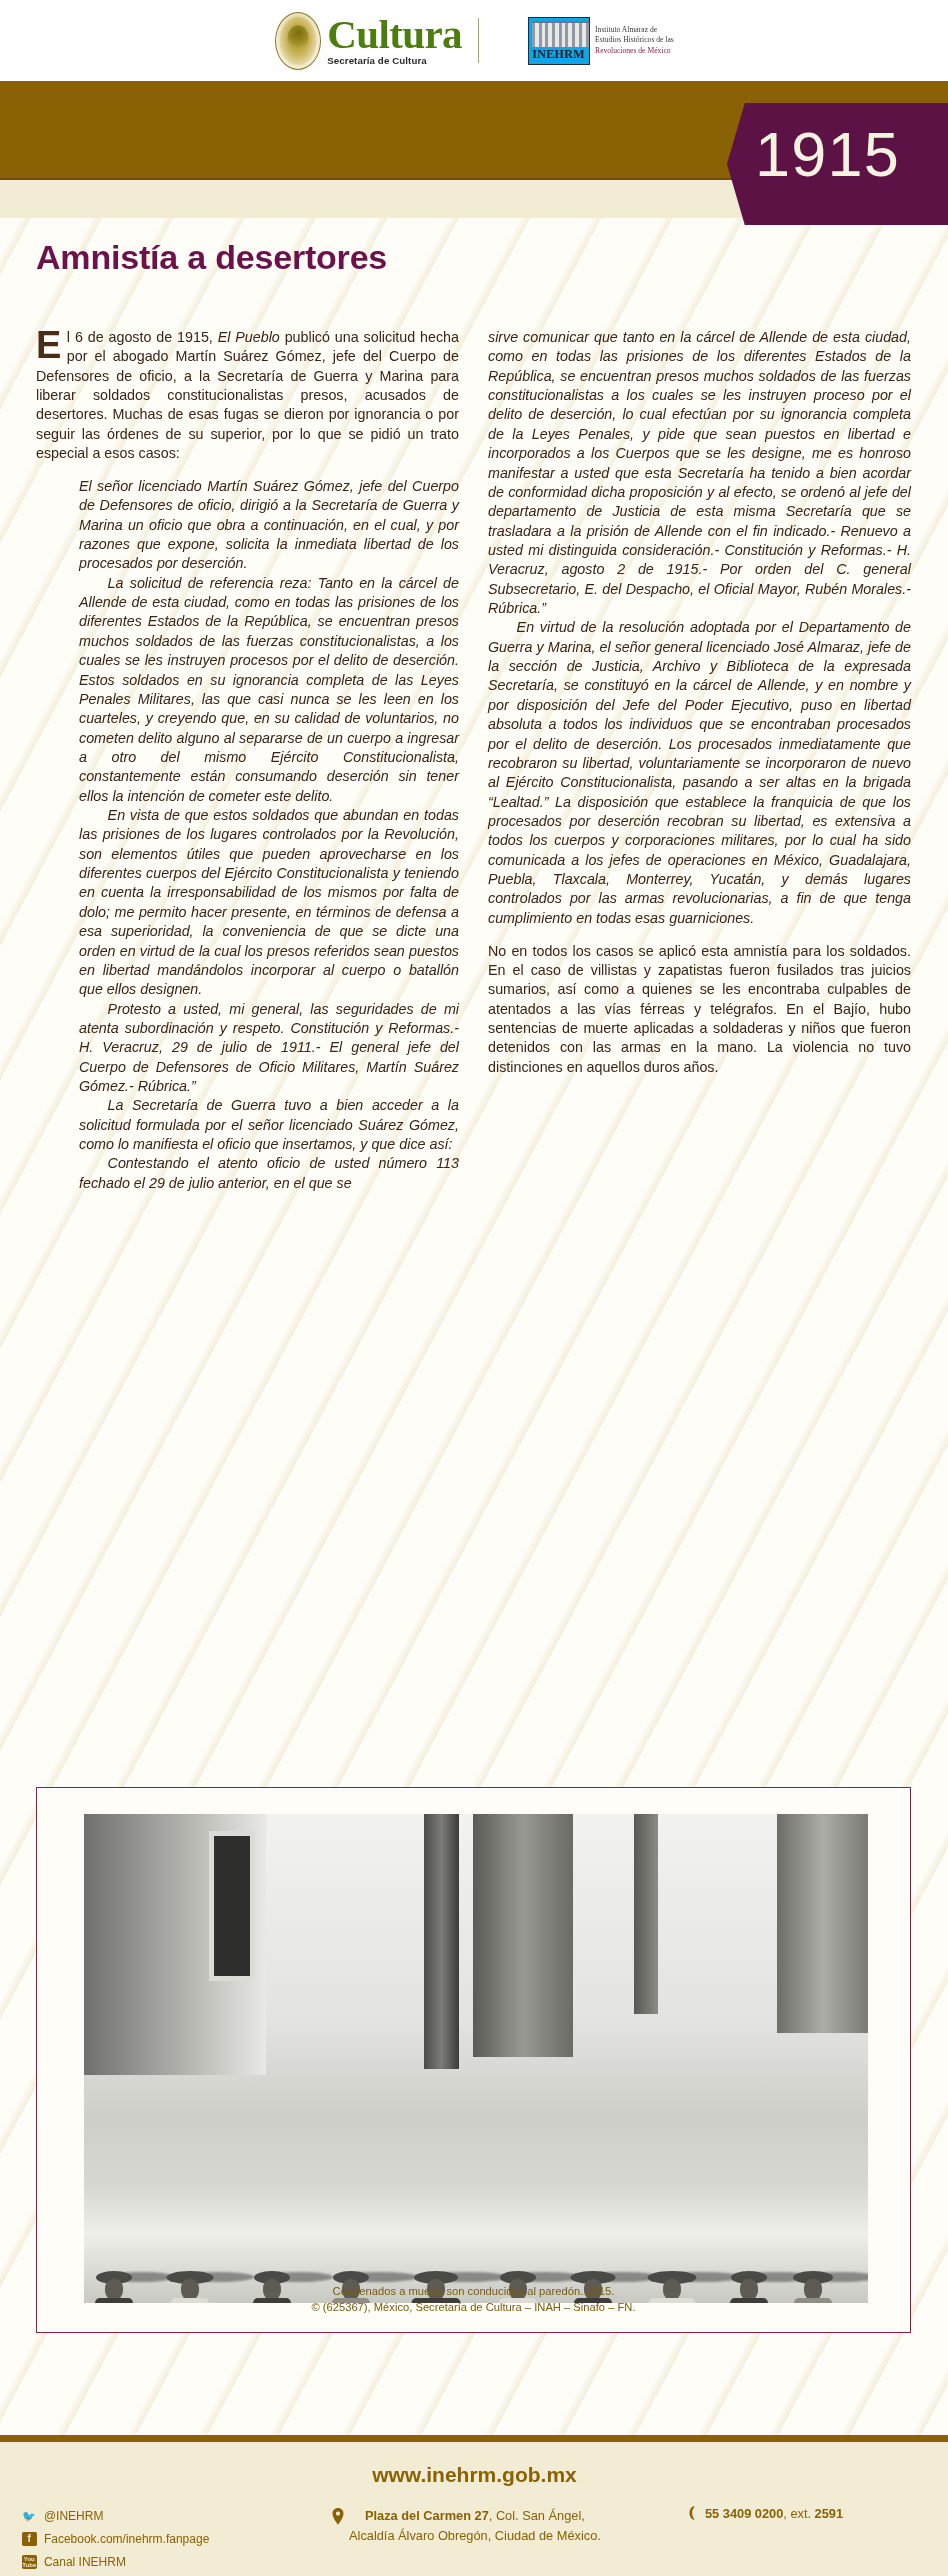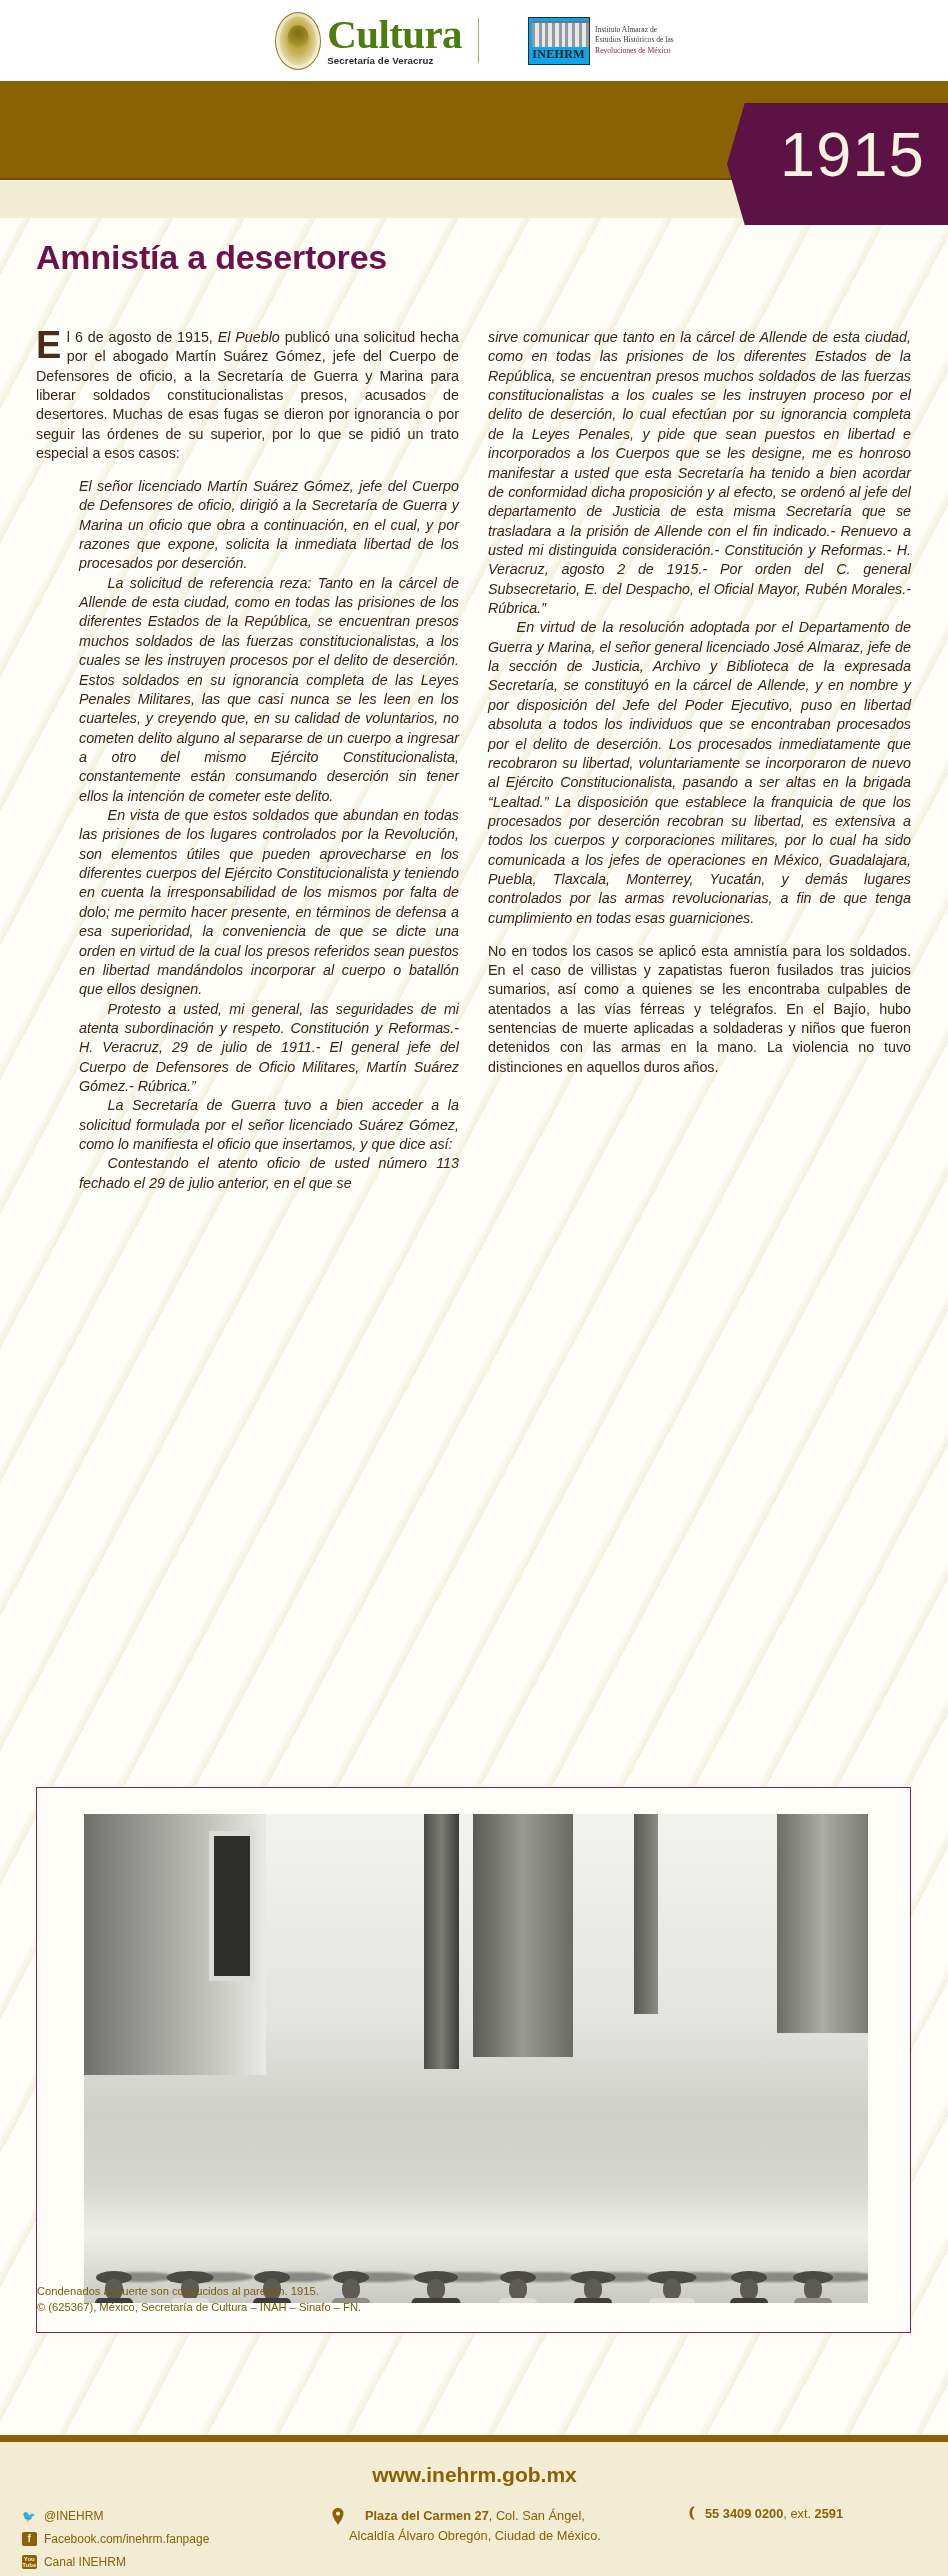--- a/index.html
+++ b/index.html
@@ -107,21 +107,21 @@
   .dateday .m{font-weight:700; letter-spacing:0.3px;}
   
   .yeartag{
     position:absolute; left:727px; top:103px; width:222px; height:122px;
     background:#5d1246; z-index:6;
     clip-path: polygon(8% 0%, 100% 0%, 100% 100%, 8% 100%, 0% 50%);
   }
   .yeartag span{
     position:absolute; left:28px; top:14.6px;
     font-family:"Liberation Sans Narrow","Liberation Sans",sans-serif;
-    font-size:63px; font-weight:300; color:#f6f2e0; letter-spacing:1.2px;margin-left:25px;
+    font-size:63px; font-weight:300; color:#f6f2e0; letter-spacing:1.2px;
   }
   
   .headline{
     position:absolute; left:36px; top:238px;
     font-family:"Liberation Sans Narrow","Liberation Sans",sans-serif;
     font-size:34px; font-weight:700; color:#6b1248;
     letter-spacing:-0.2px; white-space:nowrap; z-index:3;
   }
   
   .cols{
@@ -184,21 +184,21 @@
     width:36px;height:13.4px;border-radius:50%;background:#4a4a46;}
   .fig .hd{position:absolute;left:50%;transform:translateX(-50%);top:8.5px;
     width:18px;height:20.7px;border-radius:45%;background:#5e5b55;}
   .fig .bd{position:absolute;left:50%;transform:translateX(-50%);top:27px;
     width:38px;height:91px;background:#3f3d39;border-radius:4.9px 4.9px 1.2px 1.2px;}
   .fig.light .bd{background:#ddddd6;}
   .fig.mid .bd{background:#8f8d86;}
   .shadow{position:absolute;bottom:20.7px;height:9.7px;border-radius:50%;
     background:rgba(40,40,38,.45);filter:blur(1.2px);}
   .caption{
-    position:absolute; left:0; right:0; bottom:16px; text-align:left;
+    position:absolute; left:0; right:0; bottom:16px; text-align:center;
     font-family:"Liberation Sans Narrow","Liberation Sans",sans-serif;
     font-size:11.2px; line-height:1.42; color:#7a5c09;margin-top:40px;
   }
   
   .foot-rule{
     position:absolute; left:0; top:2435px; width:949px; height:6.7px;
     background:#8a6105; z-index:7;
   }
   .footer{
     position:absolute; left:0; top:2442px; width:949px; height:134px;
@@ -238,21 +238,21 @@
 </head>
 <body>
 
 <div class="page"></div>
 
 <div class="logobar">
   <div class="logo-wrap">
     <div class="eagle"></div>
     <div class="cultura-block">
       <div class="cultura-word">Cultura</div>
-      <div class="cultura-sub">Secretaría de Veracruz</div>
+      <div class="cultura-sub">Secretaría de Cultura</div>
     </div>
     <div class="logo-sep"></div>
     <div class="inehrm-logo">
       <div class="inehrm-mark">
         <div class="cols"></div>
         <div class="txt">INEHRM</div>
       </div>
       <div class="inehrm-lines">
         <div>Instituto Almaraz de</div>
         <div>Estudios Históricos de las</div>

